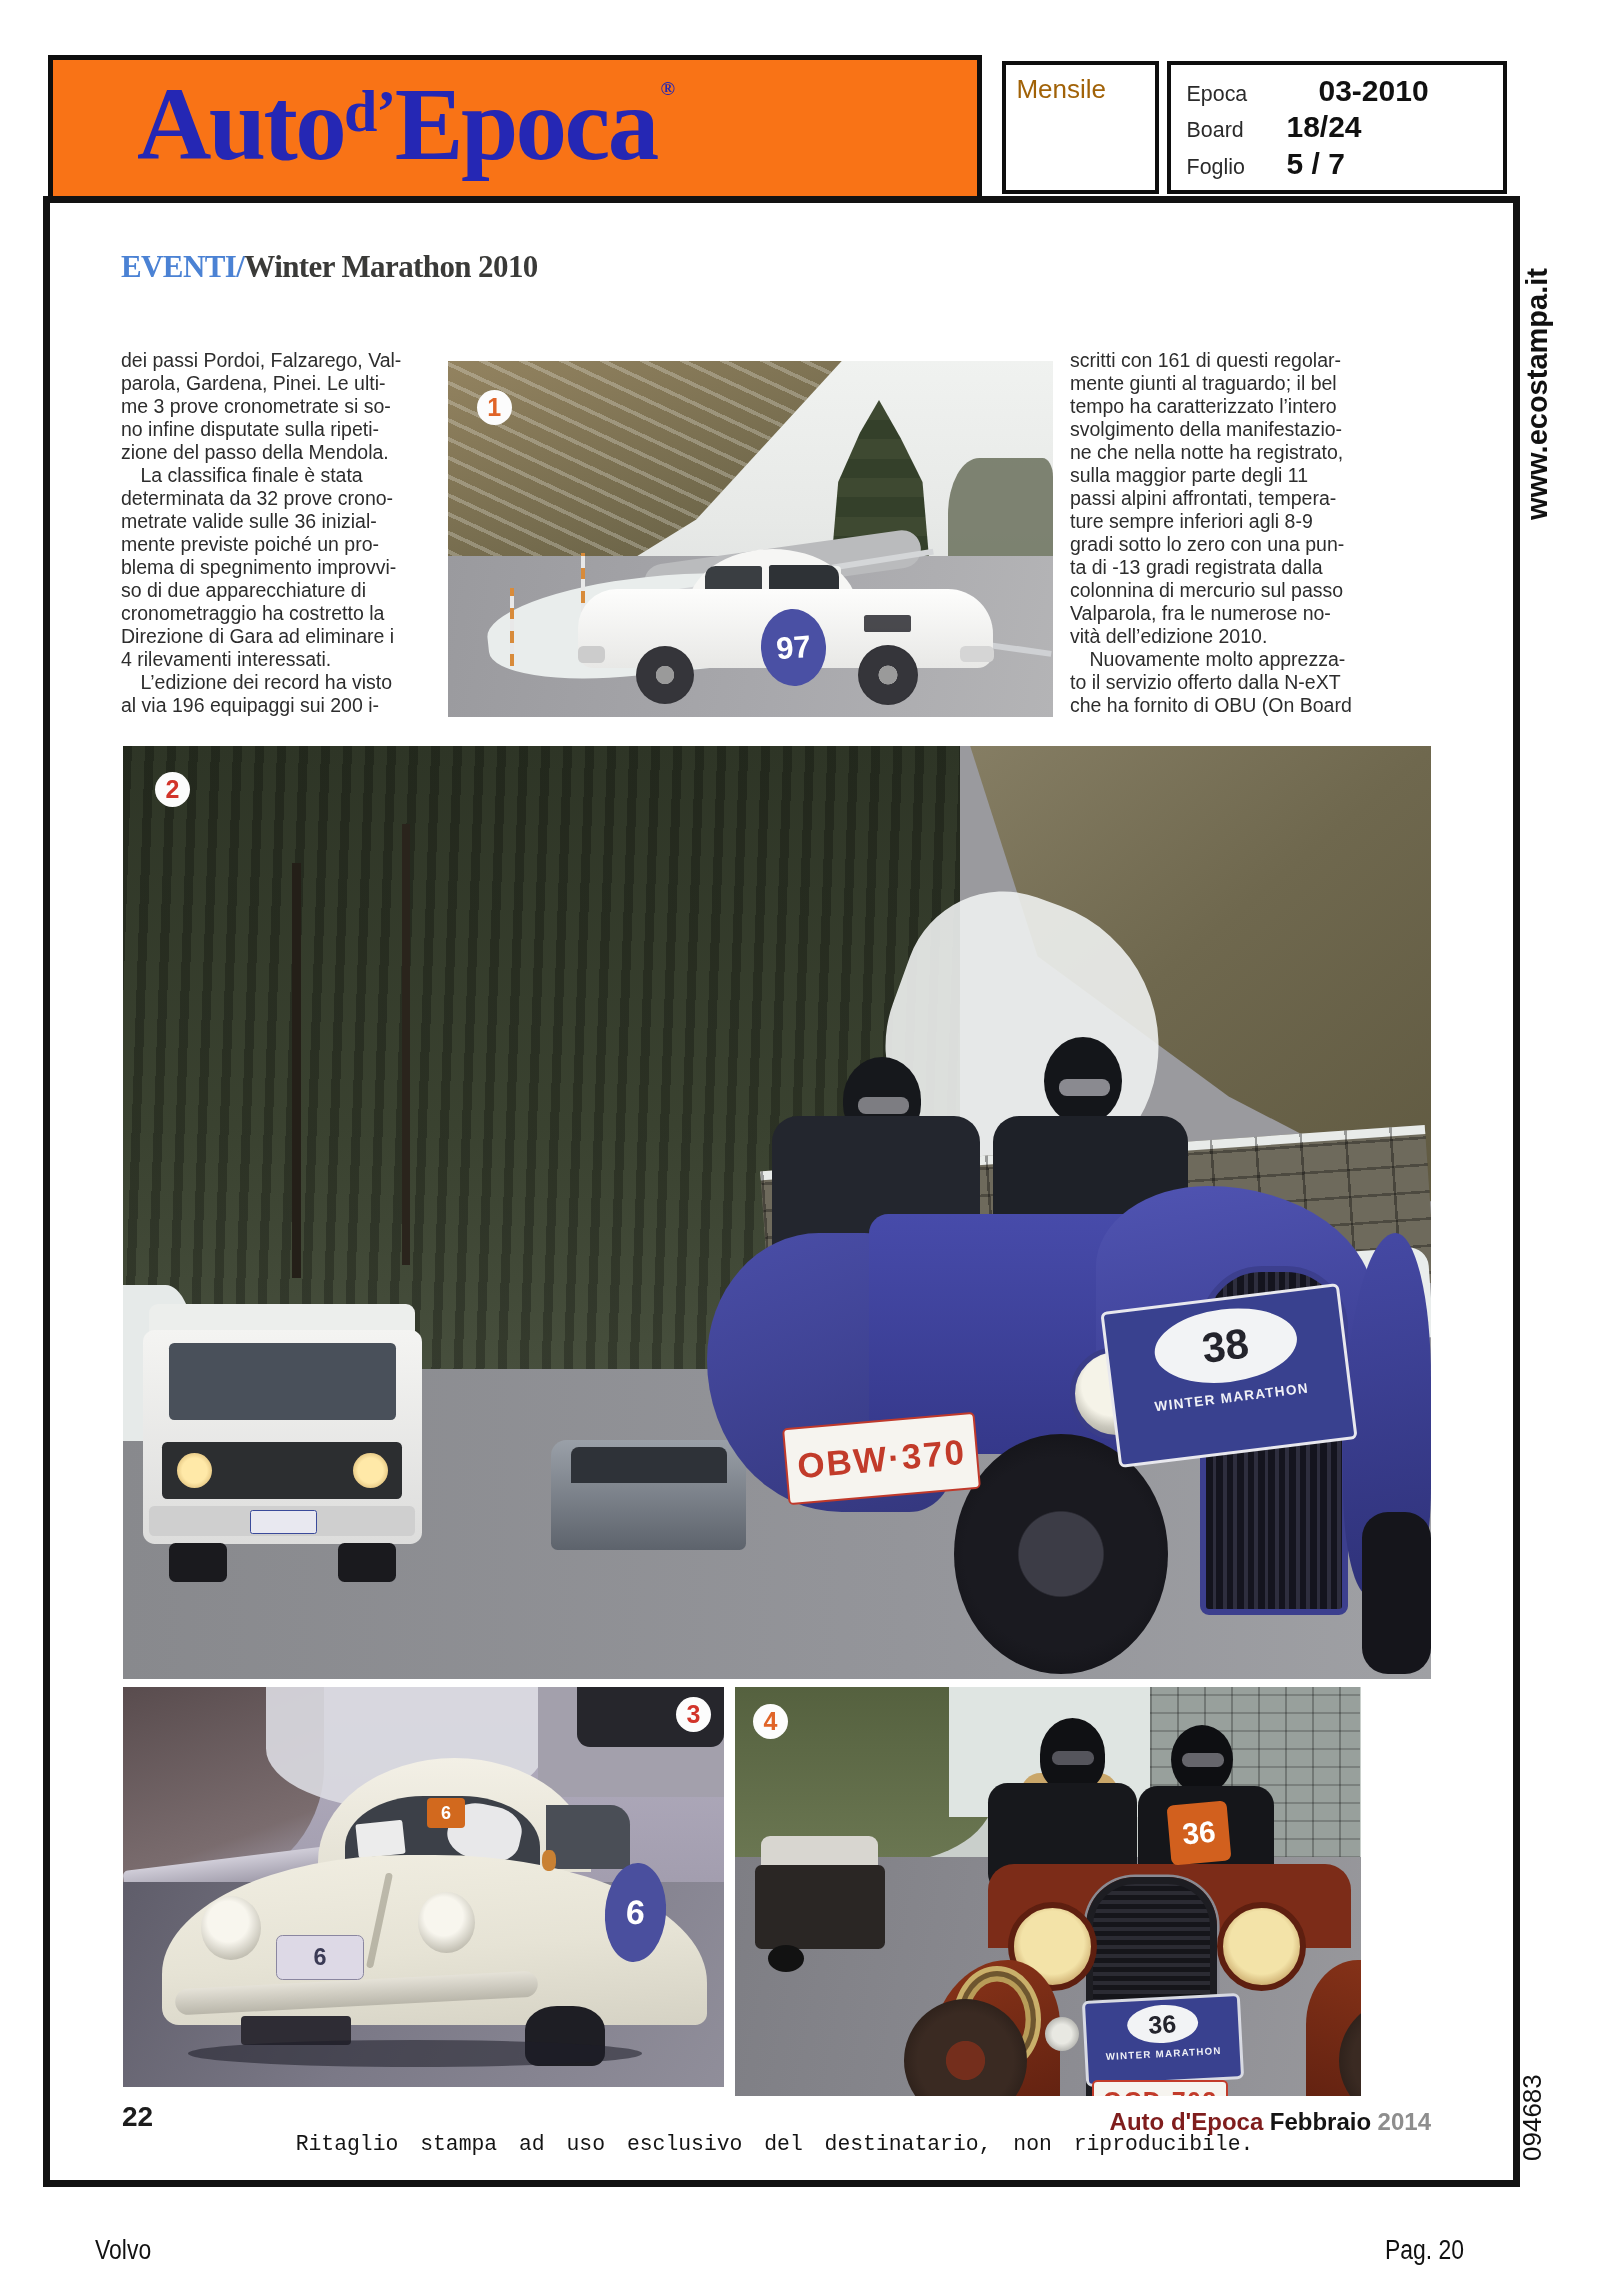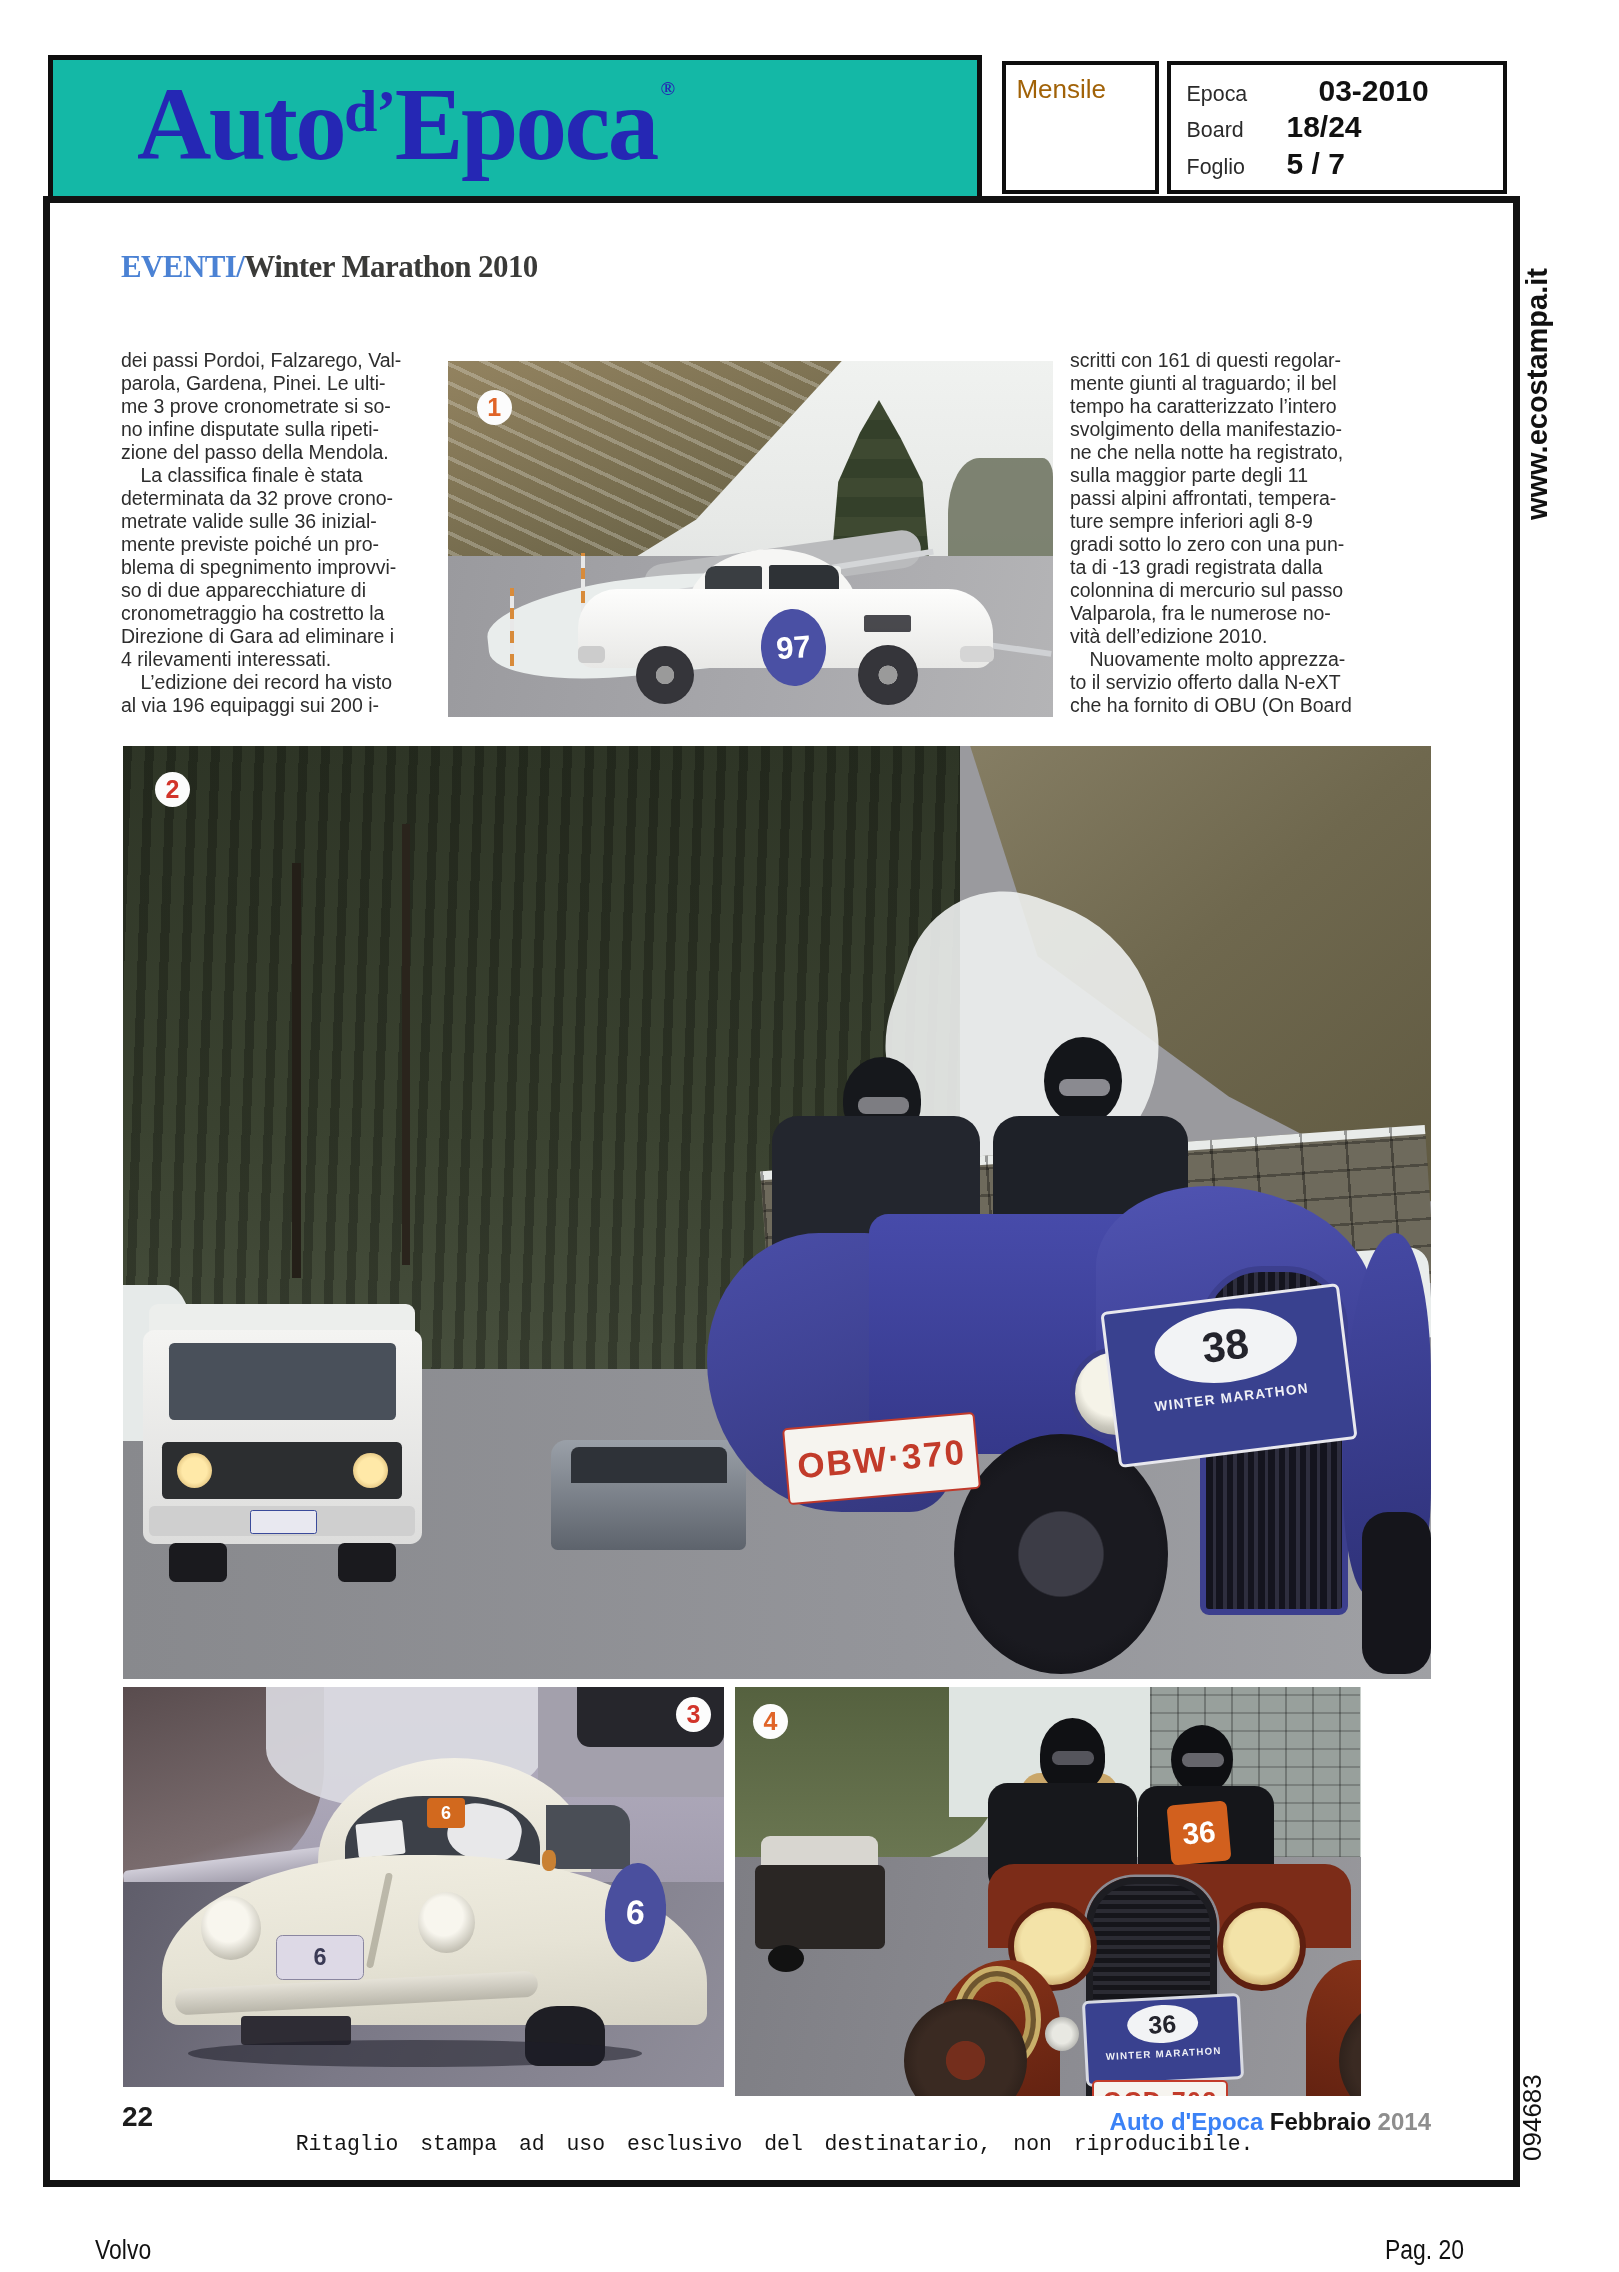--- a/index.html
+++ b/index.html
@@ -1,19 +1,19 @@
 <!DOCTYPE html>
 <html style="font-size:10.4px"><head>
 <meta charset="utf-8">
 <style>
   html,body{margin:0;padding:0;background:#fff;}
   #page{position:relative;width:1620px;height:2273px;background:#fff;font-family:"Liberation Sans",sans-serif;overflow:hidden;}
   .abs{position:absolute;}
   
-  .logo-box{left:48px;top:55px;width:924px;height:138px;border:5.8px solid #0e0e0e;background:#14b8a6;}
+  .logo-box{left:48px;top:55px;width:924px;height:138px;border:5.8px solid #0e0e0e;background:#f97316;}
   .logo{position:absolute;left:84px;top:5.2px;white-space:nowrap;color:#2527b4;font-family:"Liberation Serif",serif;font-weight:bold;letter-spacing:-2.6px;}
   .lg1{font-size:103px;}
   .lg2{font-size:60px;position:relative;top:-28.6px;letter-spacing:-1.3px;}
   .lgr{font-size:19.5px;position:relative;top:-64px;left:3.9px;}
   .mensile-box{left:1002px;top:61px;width:149px;height:125px;border:4.5px solid #0e0e0e;background:#fff;}
   .mensile{position:absolute;left:10.4px;top:9px;font-size:26px;color:#a16207;}
   .meta-box{left:1167px;top:61px;width:332px;height:125px;border:4.5px solid #0e0e0e;background:#fff;}
   .meta-row{position:absolute;left:15.6px;height:32px;white-space:nowrap;}
   .meta-label{font-size:21.4px;color:#2a2a2a;display:inline-block;width:97px;}
   .meta-value{font-size:30px;font-weight:bold;color:#111;}
@@ -31,21 +31,21 @@
   .col-right{left:1070px;top:349px;width:328px;}
   
   .photo{position:absolute;overflow:hidden;background:#9a9a9e;}
   .badge{position:absolute;width:35px;height:35px;border-radius:50%;background:#fcfcfc;display:flex;align-items:center;justify-content:center;font-weight:bold;font-size:25px;z-index:30;}
   .badge-orange{color:#e06428;}
   .badge-red{color:#d2342a;}
   .cflex{display:flex;align-items:center;justify-content:center;}
   
   .pgnum{left:122px;top:2101px;font-size:28px;font-weight:bold;color:#1c1c1c;}
   .footer-right{left:1064px;top:2108px;width:367px;text-align:right;font-size:24px;font-weight:bold;white-space:nowrap;}
-  .fr-mag{color:#3b82f6;}
+  .fr-mag{color:#7f1d1d;}
   .fr-month{color:#141414;margin:0 6.5px;}
   .fr-year{color:#8e8e8e;}
   .ritaglio{left:43px;top:2132px;width:1463px;text-align:center;font-family:"Liberation Mono",monospace;font-size:21.4px;color:#141414;word-spacing:9px;}
   .volvo{left:95px;top:2235px;font-size:27px;color:#111;transform:scaleX(.85);transform-origin:0 0;}
   .pagref{left:1324px;top:2235px;width:140px;text-align:right;font-size:27px;color:#111;transform:scaleX(.85);transform-origin:100% 0;}
   
   .plate{border-radius:5.2px;background:#f6f4ef;display:flex;align-items:center;justify-content:center;font-weight:bold;color:#c23b2a;}
   .rallyplate{background:#39418f;border-radius:6.5px;display:flex;flex-direction:column;align-items:center;justify-content:flex-start;}
   .rp-num{background:#f2f3f5;border-radius:50%;display:flex;align-items:center;justify-content:center;font-weight:bold;color:#24242c;}
   .rp-text{color:rgba(255,255,255,.92);font-weight:bold;letter-spacing:1.3px;white-space:nowrap;}

